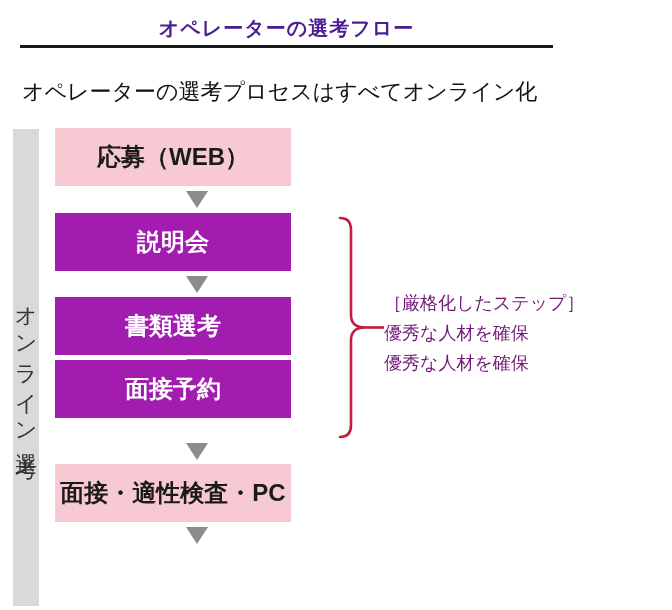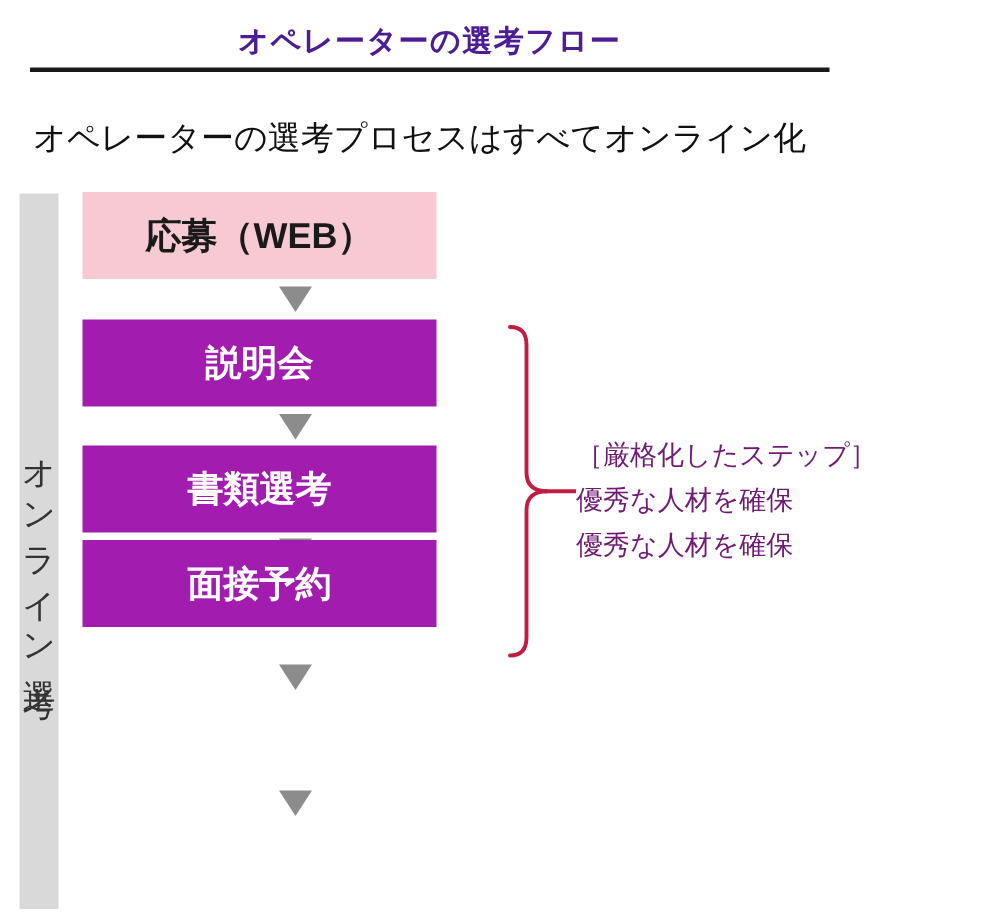--- a/index.html
+++ b/index.html
@@ -71,20 +71,23 @@
   <div class="step highlight" style="top:297px">
     <span>書類選考</span>
   </div>
   <div class="arrow" style="top:359px"></div>
 
   <div class="step highlight" style="top:360px">
     <span>面接予約</span>
   </div>
   <div class="arrow" style="top:443px"></div>
 
+  <div class="step normal" style="top:464px">
+    <span>面接・適性検査・PC</span>
+  </div>
   <div class="arrow" style="top:527px"></div>
 
 
   <svg class="brace" width="60" height="240" viewBox="0 0 60 240" xmlns="http://www.w3.org/2000/svg">
     <path d="M5 8 Q16 8 16 20 L16 105 Q16 117.5 30 117.5 Q16 117.5 16 130 L16 215 Q16 227 5 227" fill="none" stroke="#c01e40" stroke-width="2.6" stroke-linecap="round"></path>
     <path d="M28 117.5 L49 117.5" fill="none" stroke="#c01e40" stroke-width="2.6"></path>
   </svg>
 
   <div class="annotation">
     <div>［厳格化したステップ］</div>

